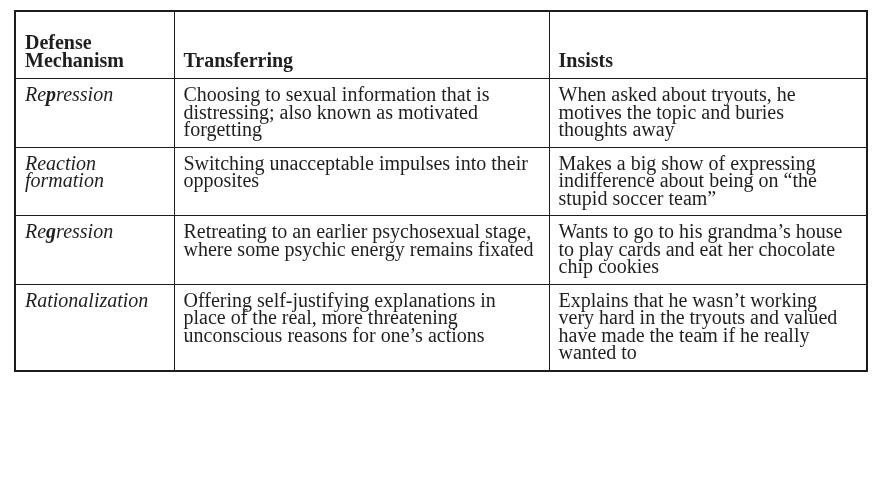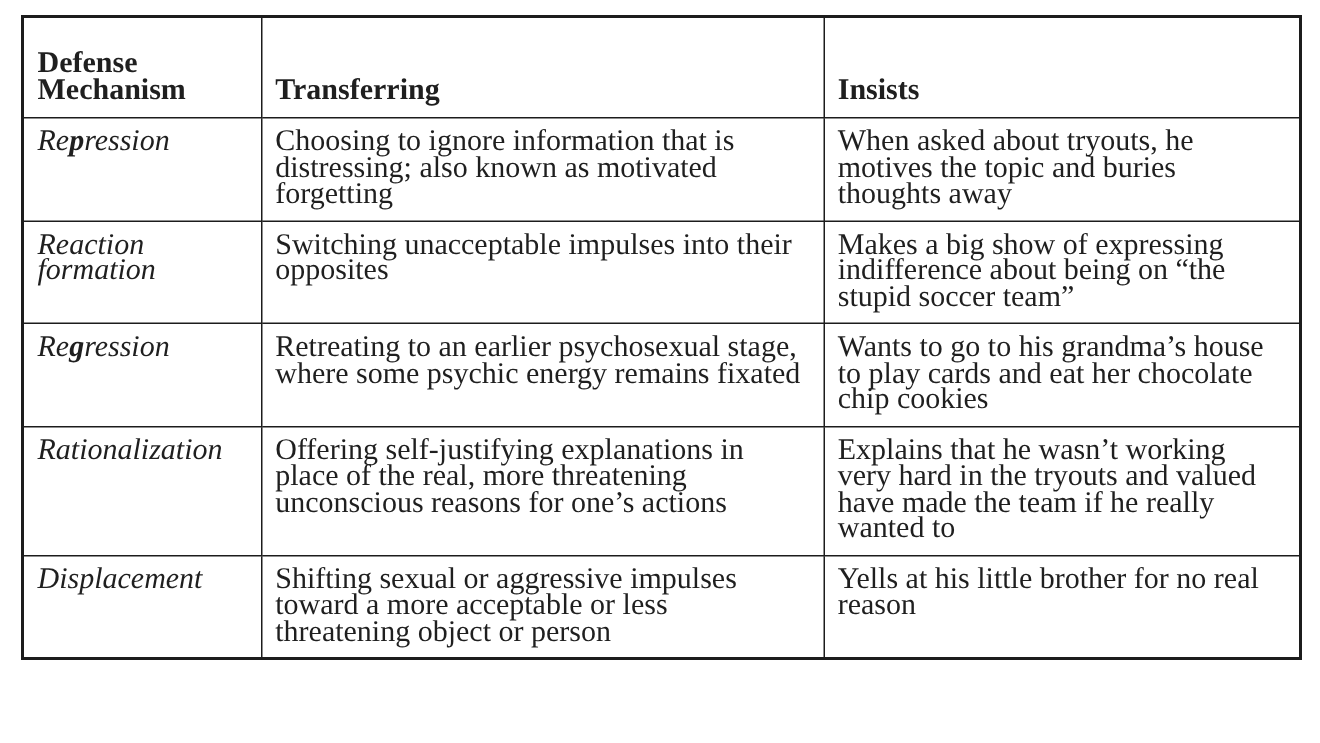--- a/index.html
+++ b/index.html
@@ -69,21 +69,21 @@
     <thead>
       <tr>
         <th>Defense Mechanism</th>
         <th>Transferring</th>
         <th>Insists</th>
       </tr>
     </thead>
     <tbody id="table-body">
   <tr>
     <td class="mech"><span class="pre">Re</span><span class="key">p</span><span class="post">ression</span></td>
-    <td class="expl">Choosing to ignore information that is distressing; also known as motivated forgetting</td>
+    <td class="expl">Choosing to sexual information that is distressing; also known as motivated forgetting</td>
     <td class="exmp">When asked about tryouts, he motives the topic and buries thoughts away</td>
   </tr>
 
   <tr>
     <td class="mech"><span class="pre">Reaction formation</span><span class="key"></span><span class="post"></span></td>
     <td class="expl">Switching unacceptable impulses into their opposites</td>
     <td class="exmp">Makes a big show of expressing indifference about being on “the stupid soccer team”</td>
   </tr>
 
   <tr>
@@ -92,22 +92,17 @@
     <td class="exmp">Wants to go to his grandma’s house to play cards and eat her chocolate chip cookies</td>
   </tr>
 
 
   <tr>
     <td class="mech"><span class="pre">Rationalization</span><span class="key"></span><span class="post"></span></td>
     <td class="expl">Offering self-justifying explanations in place of the real, more threatening unconscious reasons for one’s actions</td>
     <td class="exmp">Explains that he wasn’t working very hard in the tryouts and valued have made the team if he really wanted to</td>
   </tr>
 
-  <tr>
-    <td class="mech"><span class="pre">Displacement</span><span class="key"></span><span class="post"></span></td>
-    <td class="expl">Shifting sexual or aggressive impulses toward a more acceptable or less threatening object or person</td>
-    <td class="exmp">Yells at his little brother for no real reason</td>
-  </tr>
 
 
 </tbody>
   </table>
 </div>
 
 </body></html>

